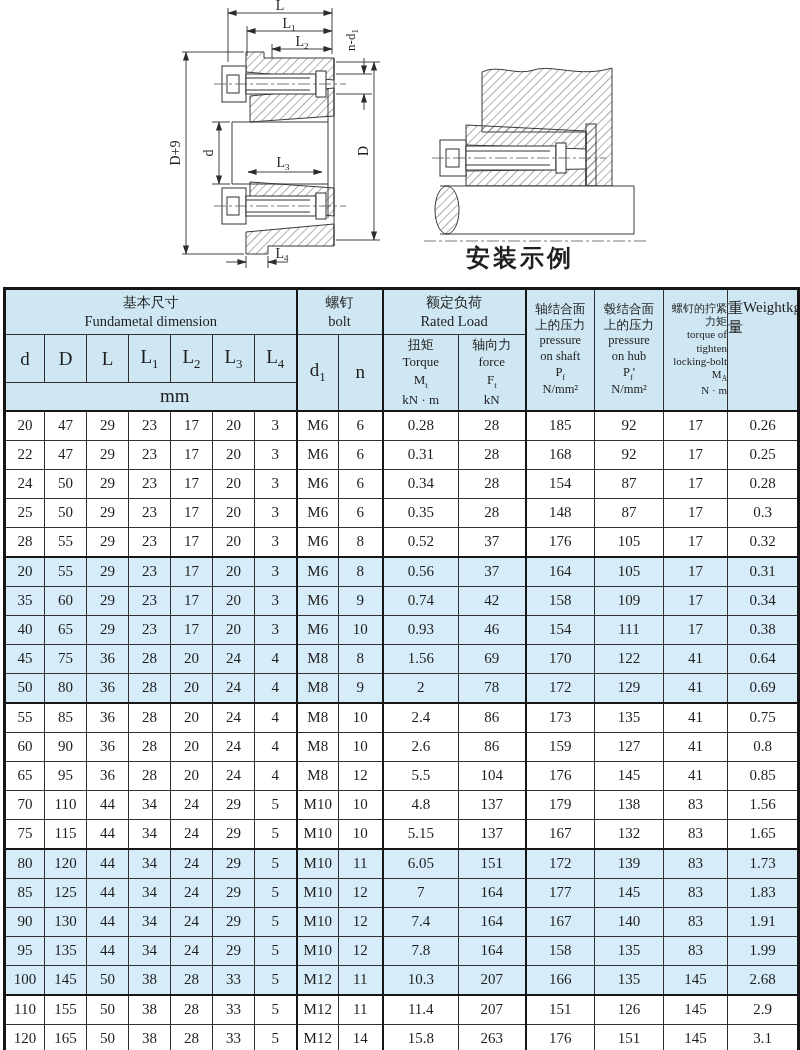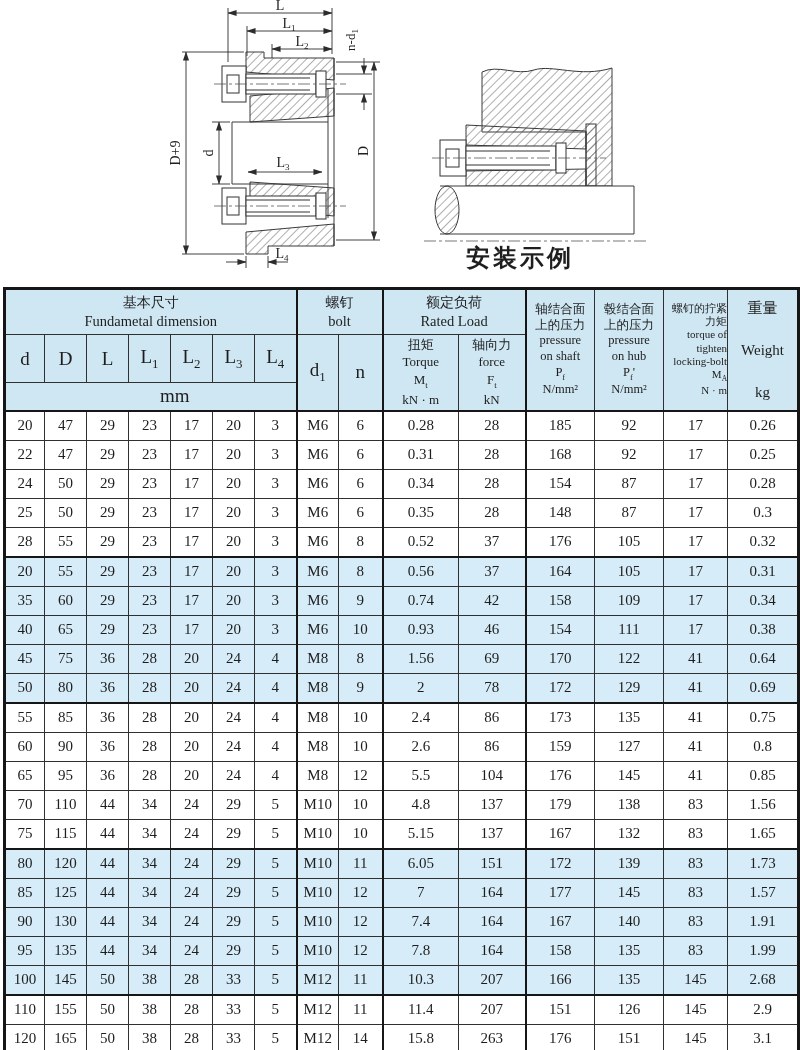--- a/index.html
+++ b/index.html
@@ -16,21 +16,21 @@
   tr.ge td{border-bottom:2.5px solid var(--bd,#161616);}
   .bv{border-right:2px solid var(--bd,#161616) !important;}
   .cn{font-size:14px;line-height:1.3;}
   .en{font-size:14.5px;line-height:1.25;}
   .s  {font-size:12.5px;line-height:1.25;}
   .s3 {font-size:11px;line-height:1.2;text-align:right;}
   .t4 {font-size:13px;line-height:1.35;}
   .sym{font-size:19px;}
   .mm {font-size:19px;padding-left:48px;}
   sub{font-size:68%;}
-  .spread{height:112px;display:flex;flex-direction:column;justify-content:space-between;padding:5px 0;box-sizing:border-box;font-size:15px;}
+  .spread{height:112px;display:flex;justify-content:space-between;padding:5px 0;box-sizing:border-box;font-size:15px;}
 </style>
 </head>
 <body>
 
 <div class="page">
 
   <div class="drawing">
     <svg width="800" height="287" viewBox="0 0 800 287">
       <defs>
         <pattern id="hat" width="6" height="6" patternUnits="userSpaceOnUse" patternTransform="rotate(45)">
@@ -515,21 +515,21 @@
           <td>24</td>
           <td>29</td>
           <td class="bv">5</td>
           <td>M10</td>
           <td class="bv">12</td>
           <td>7</td>
           <td class="bv">164</td>
           <td>177</td>
           <td>145</td>
           <td>83</td>
-          <td>1.57</td>
+          <td>1.83</td>
         </tr>
         <tr class="hl">
           <td>90</td>
           <td>130</td>
           <td>44</td>
           <td>34</td>
           <td>24</td>
           <td>29</td>
           <td class="bv">5</td>
           <td>M10</td>

